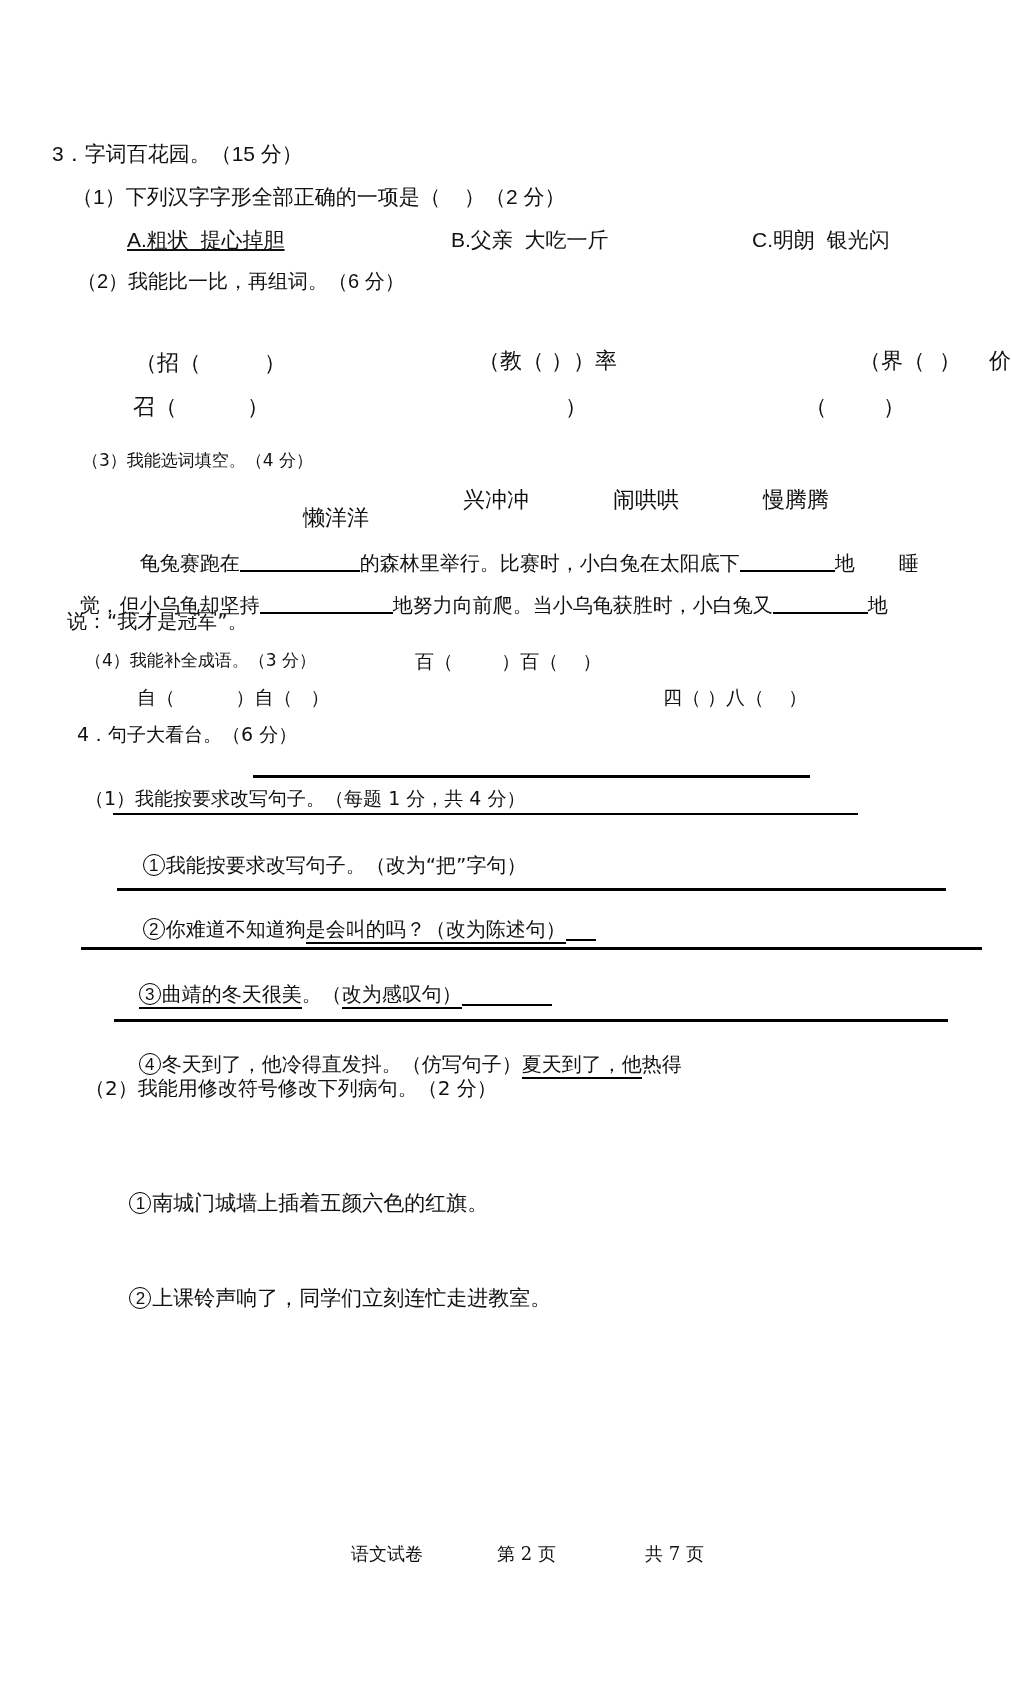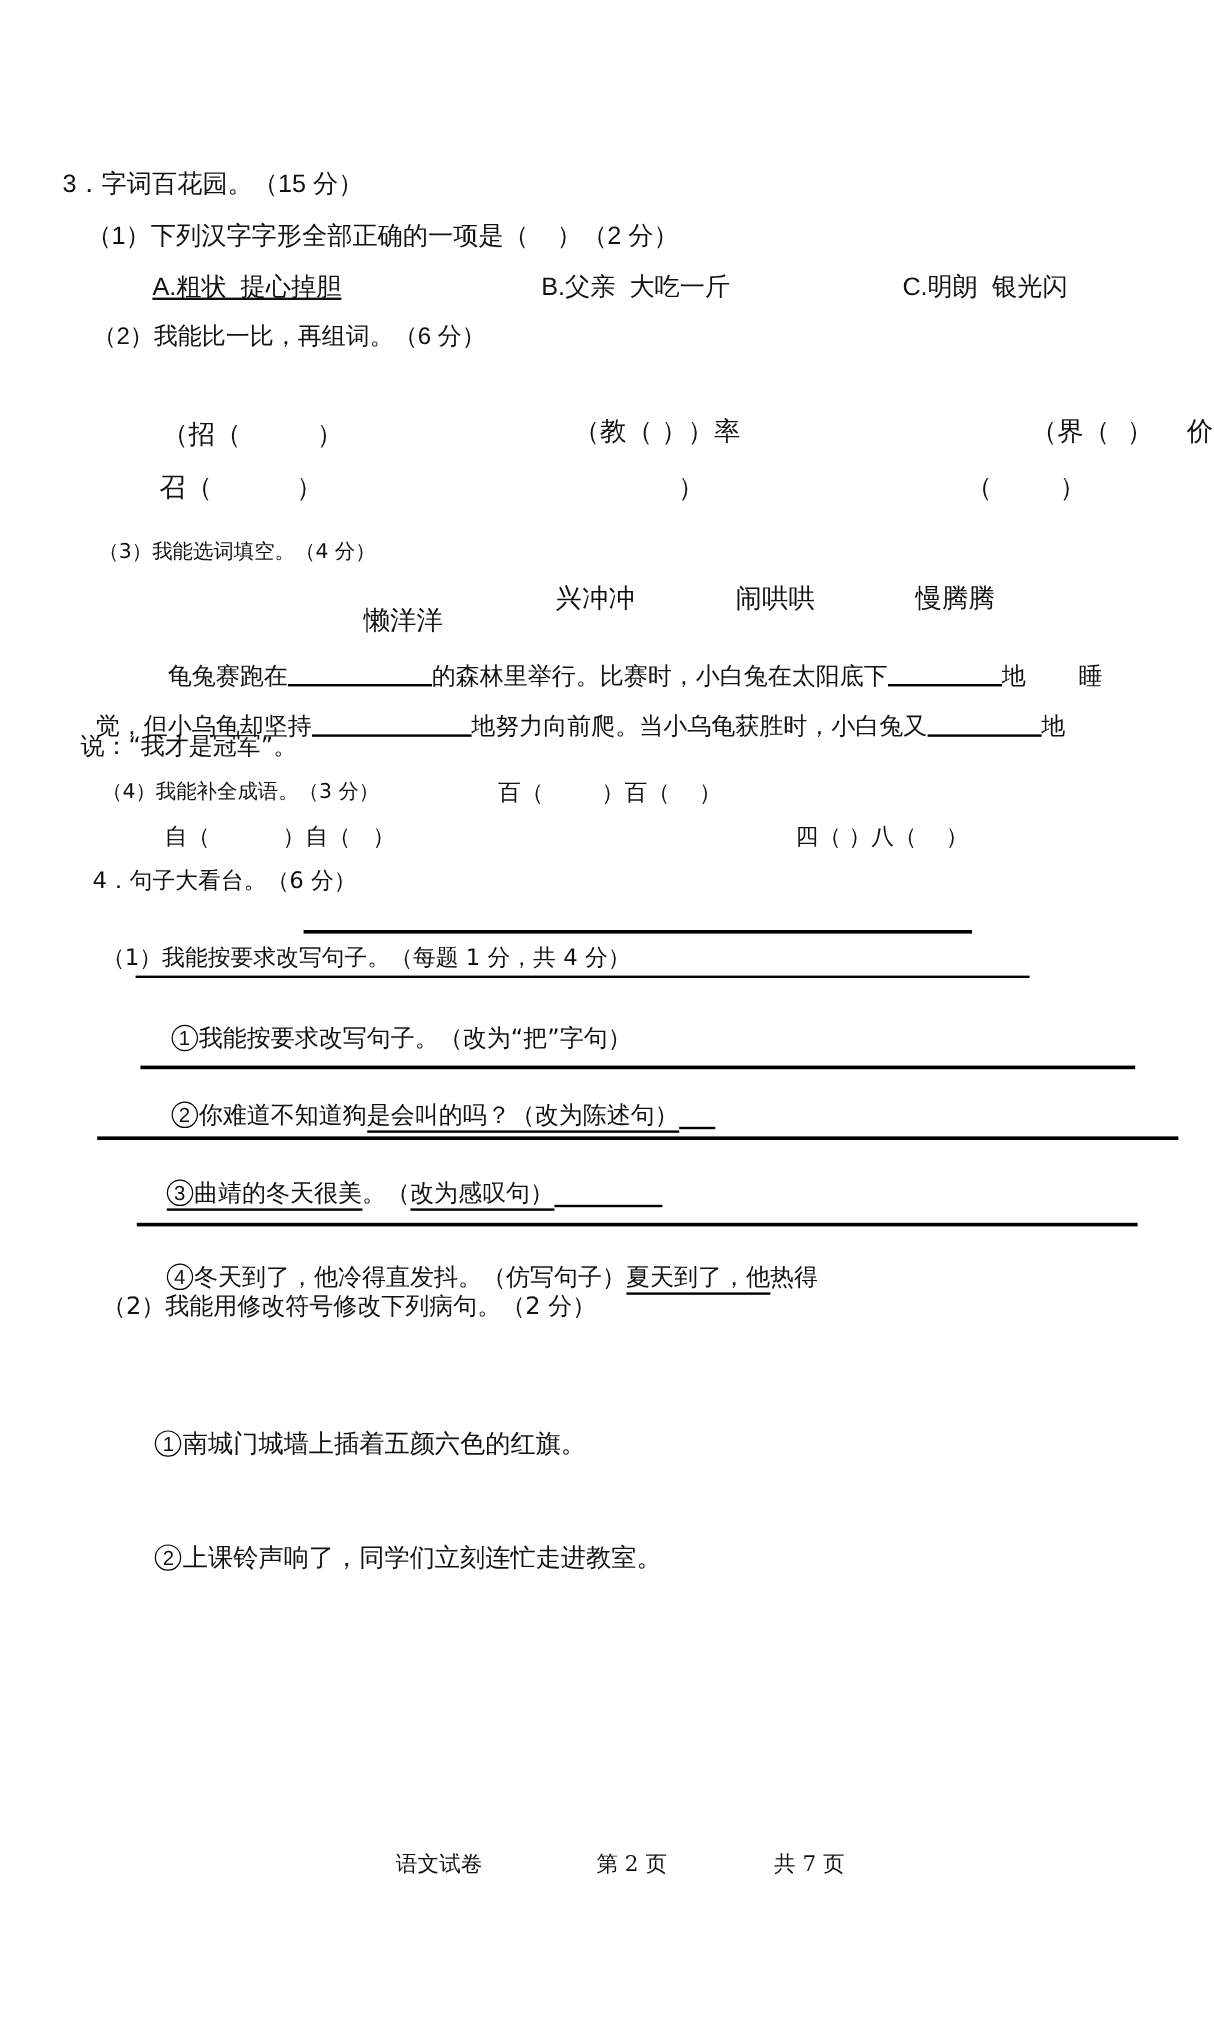--- a/index.html
+++ b/index.html
@@ -84,15 +84,15 @@
 
 <div class="t f20" style="left:85px; top:1078px;">（2）我能用修改符号修改下列病句。（2 分）</div>
 
 <div class="t f21" style="left:116px; top:1171px;">
   <span class="circ">1</span><span>南城门城墙上插着五颜六色的红旗。</span>
 </div>
 <div class="t f21" style="left:116px; top:1266px;">
   <span class="circ">2</span><span>上课铃声响了，同学们立刻连忙走进教室。</span>
 </div>
 
-<div class="t footer" style="left:330px; top:1545px;">语文试卷</div>
+<div class="t footer" style="left:351px; top:1545px;">语文试卷</div>
 <div class="t footer" style="left:497px; top:1545px;">第 2 页</div>
 <div class="t footer" style="left:645px; top:1545px;">共 7 页</div>
 
 </body></html>

